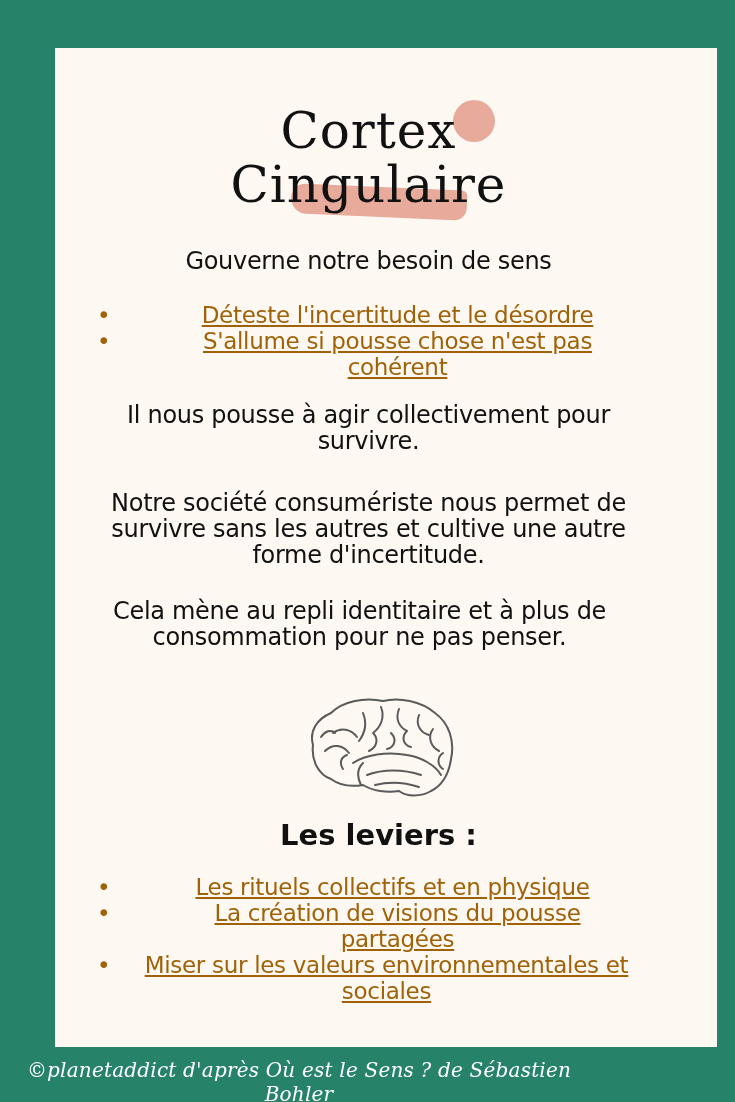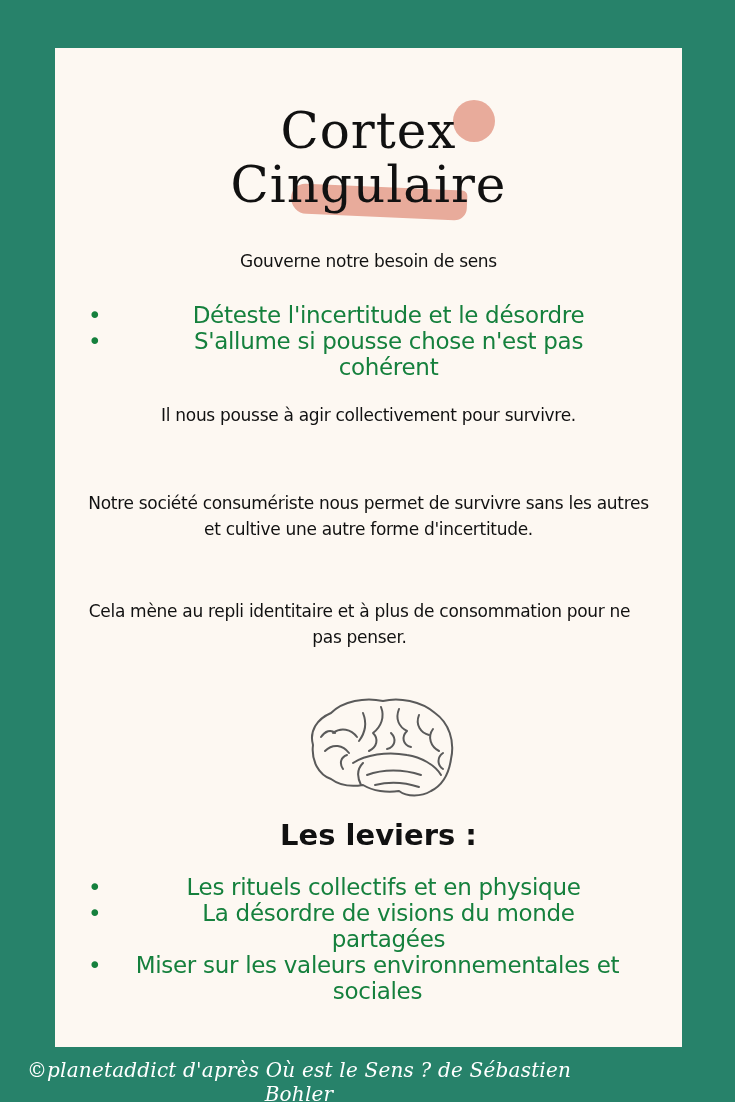--- a/index.html
+++ b/index.html
@@ -8,20 +8,21 @@
     background: #27826a;
     position: relative;
     overflow: hidden;
     font-family: "DejaVu Sans", sans-serif;
   }
   .card {
     position: absolute;
     left: 55px; top: 48px;
     width: 627px; height: 999px;
     background: #fdf8f2;
+    padding-left: 35px;
   }
   .title-wrap {
     position: absolute;
     left: 0; top: 26px; width: 627px; height: 130px;
   }
   .deco-circle {
     position: absolute;
     left: 398px; top: 26px;
     width: 42px; height: 42px;
     border-radius: 50%;
@@ -45,35 +46,36 @@
     line-height: 54px;
     color: #111;
     letter-spacing: 1px;
   }
   .title span { display: block; }
   .text {
     position: absolute;
     left: 30px; width: 567px;
     text-align: center;
     font-family: "DejaVu Sans", sans-serif;
-    font-size: 17px;
+    font-size: 24px;
     line-height: 26px;
     color: #111;
     letter-spacing: -0.3px;
   }
   .bullets {
     position: absolute;
-    left: 21px; width: 575px;
+    left: 30px; width: 575px;
     margin: 0; padding: 0;
     list-style: none;
     font-family: "DejaVu Sans", sans-serif;
     font-size: 23px;
     line-height: 26px;
-    color: #15803d;
+    color: #a16207;
     letter-spacing: -0.3px;
+    text-decoration: underline;
   }
   .bullets li {
     position: relative;
     padding-left: 50px;
     text-align: center;
   }
   .bullets li::before {
     content: "\2022";
     position: absolute;
     left: 12px; top: 0;
@@ -145,18 +147,18 @@
     <path d="M88 40 C94 46 92 54 84 56"></path>
     <path d="M40 76 C36 70 38 64 44 62"></path>
     <path d="M140 60 C134 64 134 72 140 76"></path>
     <path d="M18 44 C22 38 28 36 32 40"></path>
   </svg>
 
   <div class="leviers-title">Les leviers :</div>
 
   <ul class="bullets levers" style="top:826px;">
     <li>Les rituels collectifs et en physique</li>
-    <li style="padding-left:80px;padding-right:30px;">La désordre de visions du monde partagées</li>
+    <li style="padding-left:80px;padding-right:30px;">La création de visions du pousse partagées</li>
     <li style="padding-left:28px;">Miser sur les valeurs environnementales et sociales</li>
   </ul>
 </div>
 
 <div class="footer">©planetaddict d'après Où est le Sens ? de Sébastien Bohler</div>
 
 </body></html>

